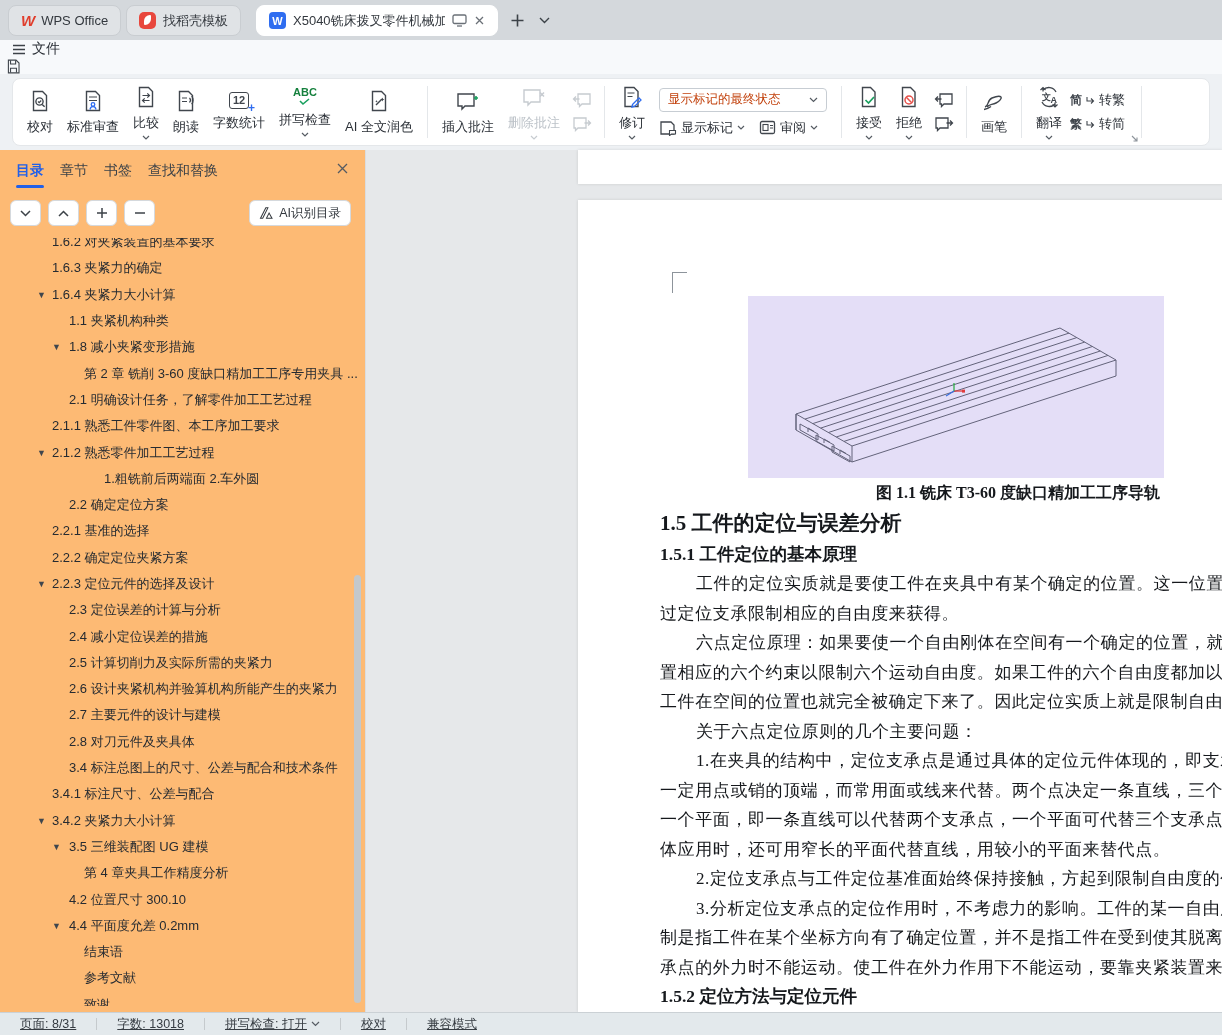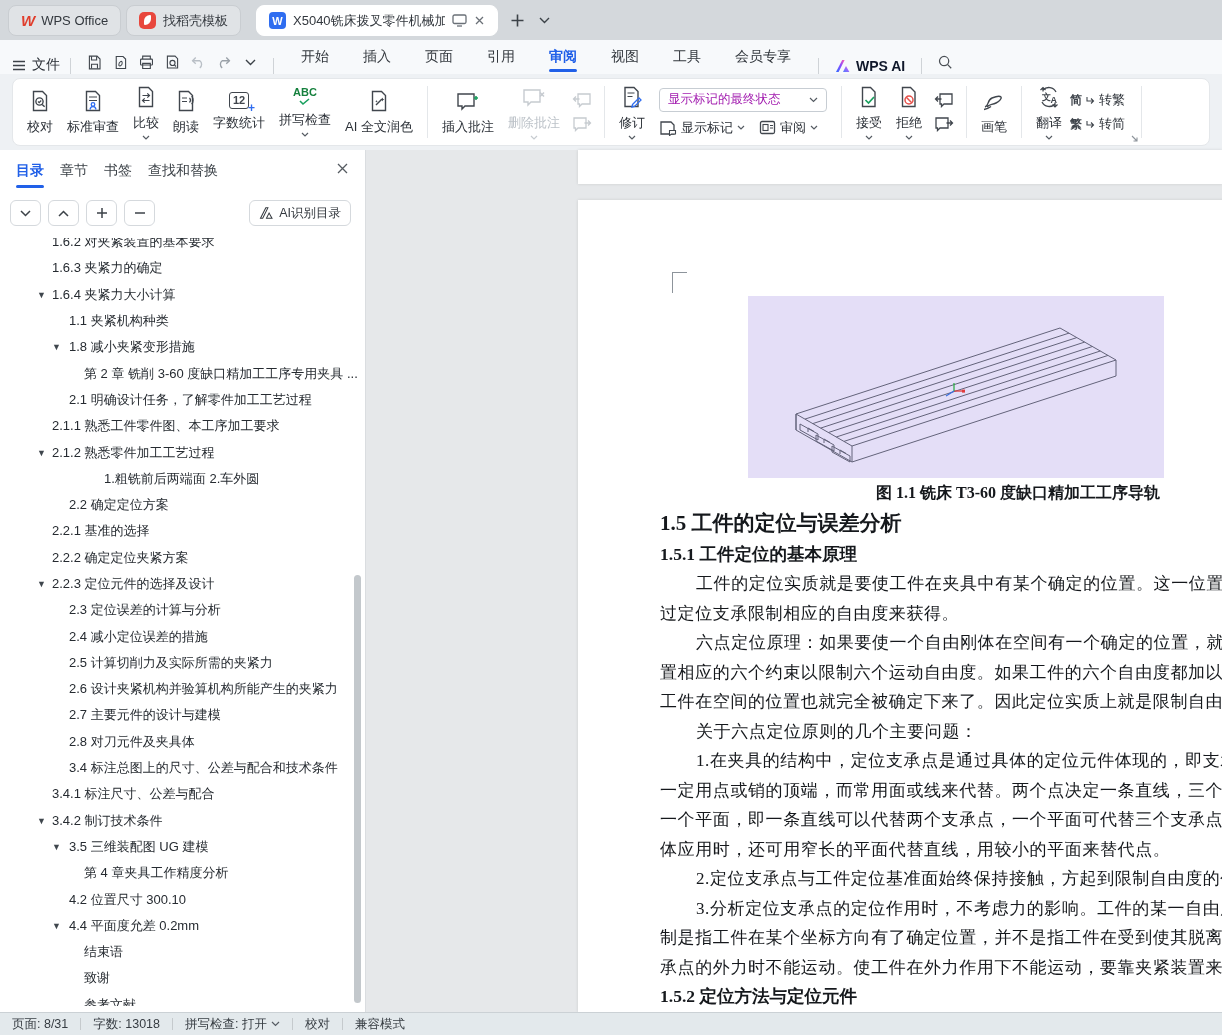--- a/index.html
+++ b/index.html
@@ -13,54 +13,54 @@
           padding:0 12px; font-size:13px; color:#33383e; background:#e0e3e6; border:1px solid #c9cdd1; }
   .wtab.active { background:#ffffff; border-color:#ffffff; }
   .wtab .ttl { max-width:152px; overflow:hidden; white-space:nowrap; }
   .tab-sys { position:absolute; top:8px; width:24px; height:24px; display:flex; align-items:center; justify-content:center; border-radius:5px; }
   .wps-logo { font-weight:900; font-style:italic; color:#e03e2d; font-size:15px; letter-spacing:-1px; }
   .docer-ic { width:17px; height:17px; border-radius:5px; background:#e8473d; position:relative; }
   .docer-ic::after { content:""; position:absolute; left:5px; top:3px; width:7px; height:10px; background:#fff; border-radius:6px 1px 6px 1px; }
   .wdoc-ic { width:17px; height:17px; border-radius:4px; background:#2f6df0; color:#fff; font-size:11px; font-weight:bold; display:flex; align-items:center; justify-content:center; }
 
   
-  .menubar { position:absolute; left:0; top:40px; width:1222px; height:34px; background:#f7f9fb; display:flex; align-items:flex-end; font-size:14px; }
+  .menubar { position:absolute; left:0; top:40px; width:1222px; height:34px; background:#f7f9fb; display:flex; align-items:flex-start; font-size:14px;flex-direction:column; }
   .mb-file { display:flex; align-items:center; gap:6px; margin-left:12px; }
   .mb-sep { width:1px; height:16px; background:#cfd3d7; margin:0 10px; }
   .qbtn { width:26px; height:24px; display:flex; align-items:center; justify-content:center; border-radius:4px; }
   .menu-item { padding:0 8px; margin:0 9px; height:34px; line-height:32px; color:#33383e; position:relative; }
   .menu-item.active { color:#2160e8; font-weight:bold; }
   .menu-item.active::after { content:""; position:absolute; left:8px; right:8px; bottom:2px; height:3px; border-radius:2px; background:#2160e8; }
   .wpsai { display:flex; align-items:center; gap:5px; font-weight:bold; color:#0f172a; padding:0 6px; }
 
   
   .ribbonzone { position:absolute; left:0; top:74px; width:1222px; height:76px; background:#eef1f4; }
   .ribbon-panel { position:absolute; left:12px; top:4px; width:1198px; height:68px; background:#ffffff; border:1px solid #e4e7ea; border-radius:8px; display:flex; align-items:center; overflow:hidden; }
   .rb-group { display:flex; align-items:center; height:100%; padding:0 8px; gap:2px; position:relative; }
   .rb-sep { width:1px; height:52px; background:#e4e7ea; flex:none; }
   .rb-btn { display:flex; flex-direction:column; align-items:center; justify-content:center; gap:5px; padding:0 6px; font-size:13px; color:#2b3037; height:60px; border-radius:5px; white-space:nowrap; }
   .rb-btn .lblrow { display:flex; align-items:center; gap:3px;flex-direction:column; }
   .rb-btn.disabled { color:#bcc2c8; }
   .rb-btn.disabled svg * { stroke:#c6cbd0 !important; }
   .rb-navcol { display:flex; flex-direction:column; gap:8px; justify-content:center; padding:0 4px; }
   .rb-col { display:flex; flex-direction:column; gap:7px; justify-content:center; padding:0 6px; }
-  .rb-combo { width:168px; height:24px; border:1px solid #c7cdd3; border-radius:4px; background:#fff; display:flex; align-items:center; justify-content:space-between; padding:0 8px; font-size:12.5px; color:#a21caf; }
+  .rb-combo { width:168px; height:24px; border:1px solid #c7cdd3; border-radius:4px; background:#fff; display:flex; align-items:center; justify-content:space-between; padding:0 8px; font-size:12.5px; color:#c2410c; }
   .rb-mini { display:flex; align-items:center; gap:4px; font-size:13px; color:#2b3037; }
   .wc-box { border:1.4px solid #40464d; border-radius:3px; padding:2px 3px; font-size:11px; font-weight:bold; color:#40464d; line-height:1; position:relative; }
   .wc-plus { position:absolute; right:-7px; bottom:-6px; color:#2f6df0; font-size:12px; font-weight:bold; }
   .abc-ic { display:flex; flex-direction:column; align-items:center; line-height:1; }
   .abc-ic .a { font-size:11px; font-weight:bold; color:#15803d; letter-spacing:0; }
   .tr-stack { display:flex; flex-direction:column; gap:6px; font-size:13px; color:#2b3037; }
   .tr-row { display:flex; align-items:center; gap:4px; }
   .tr-pre { font-size:12px; font-weight:bold; color:#40464d; }
   .expander { position:absolute; right:2px; bottom:2px; }
 
   
   .main { position:absolute; left:0; top:150px; width:1222px; height:862px; }
-  .sidebar { position:absolute; left:0; top:0; width:366px; height:862px; background:#ffffff; border-right:1px solid #dadde0; }
+  .sidebar { position:absolute; left:0; top:0; width:366px; height:862px; background:#fdba74; border-right:1px solid #dadde0; }
   .side-tabs { position:absolute; left:0; top:4px; width:100%; height:36px; display:flex; align-items:center; font-size:14px; }
   .side-tab { margin-left:16px; color:#3c4248; position:relative; padding-bottom:2px; }
   .side-tab.active { color:#2160e8; font-weight:bold; }
   .side-tab.active::after { content:""; position:absolute; left:0; right:0; bottom:-6px; height:3px; border-radius:2px; background:#2160e8; }
   .side-close { position:absolute; right:16px; top:8px; }
   .side-ctrls { position:absolute; left:10px; top:50px; display:flex; gap:7px; }
   .cbtn { width:31px; height:26px; background:#fff; border:1px solid #d5d9dd; border-radius:6px; display:flex; align-items:center; justify-content:center; color:#3c4248; font-size:14px; }
   .ai-toc-btn { position:absolute; right:14px; top:50px; height:26px; background:#fff; border:1px solid #d5d9dd; border-radius:6px; display:flex; align-items:center; gap:5px; padding:0 9px; font-size:12.5px; color:#33383e; }
   .toc-list { position:absolute; left:12px; top:88px; width:350px; height:768px; overflow:hidden; }
   .toc-row { height:26.3px; display:flex; align-items:center; font-size:13px; color:#262b31; position:relative; white-space:nowrap; }
@@ -82,21 +82,21 @@
   .doc-text { position:absolute; left:0; top:280px; width:880px; }
   .dl { white-space:nowrap; padding-left:82px; }
   .dl.cap { height:26px; line-height:26px; text-align:center; padding-left:0; font-weight:bold; font-size:16px; }
   .dl.h2 { height:34px; line-height:34px; font-weight:bold; font-size:21px; }
   .dl.h3 { height:29px; line-height:29px; font-weight:bold; font-size:17.5px; }
   .dl.body { height:29.5px; line-height:29.5px; font-size:17px; letter-spacing:.6px; }
   .dl.ind { text-indent:36px; }
 
   
   .statusbar { position:absolute; left:0; top:1012px; width:1222px; height:23px; background:#e3e9ec; border-top:1px solid #cbd1d5; display:flex; align-items:center; font-size:12.5px; color:#363c42; }
-  .st-item { padding:0 12px; display:flex; align-items:center; gap:4px; }
+  .st-item { padding:0 20px; display:flex; align-items:center; gap:4px;text-decoration:underline; }
   .st-div { width:1px; height:12px; background:#c5cacd; }
 
   svg { display:block; }
 </style>
 </head>
 <body class="noselect">
 
 <div class="tabbar">
   <div class="wtab" style="left:8px;">
     <span class="wps-logo">W</span>
@@ -593,44 +593,44 @@
           <span>2.8 对刀元件及夹具体</span>
         </div>
         <div class="toc-row lv-b">
           <span>3.4 标注总图上的尺寸、公差与配合和技术条件</span>
         </div>
         <div class="toc-row lv-a">
           <span>3.4.1 标注尺寸、公差与配合</span>
         </div>
         <div class="toc-row lv-a">
           <span class="tri">▼</span>
-          <span>3.4.2 制订技术条件</span>
+          <span>3.4.2 夹紧力大小计算</span>
         </div>
         <div class="toc-row lv-b">
           <span class="tri">▼</span>
           <span>3.5 三维装配图 UG 建模</span>
         </div>
         <div class="toc-row lv-c">
           <span>第 4 章夹具工作精度分析</span>
         </div>
         <div class="toc-row lv-b">
           <span>4.2 位置尺寸 300.10</span>
         </div>
         <div class="toc-row lv-b">
           <span class="tri">▼</span>
           <span>4.4 平面度允差 0.2mm</span>
         </div>
         <div class="toc-row lv-c">
           <span>结束语</span>
         </div>
         <div class="toc-row lv-c">
+          <span>参考文献</span>
+        </div>
+        <div class="toc-row lv-c">
           <span>致谢</span>
-        </div>
-        <div class="toc-row lv-c">
-          <span>参考文献</span>
         </div>
       </div>
     <div class="side-scroll">
       <div class="side-thumb"></div>
     </div>
   </div>
 
   <div class="canvas">
     <div class="prevpage"></div>
     <div class="page">

